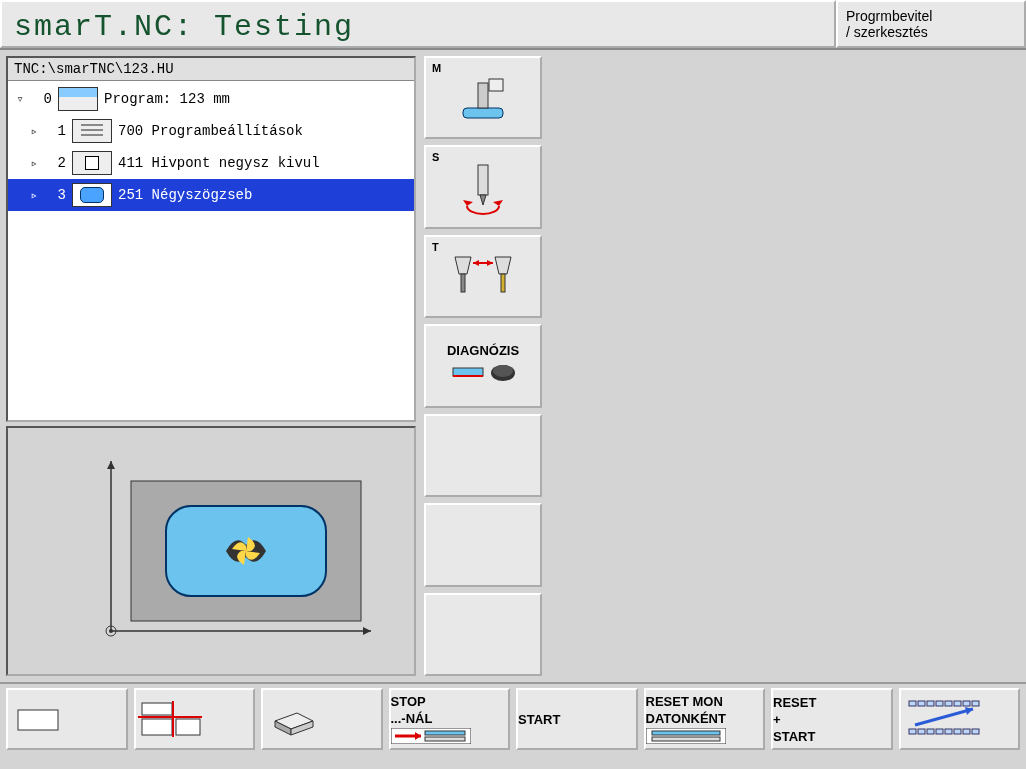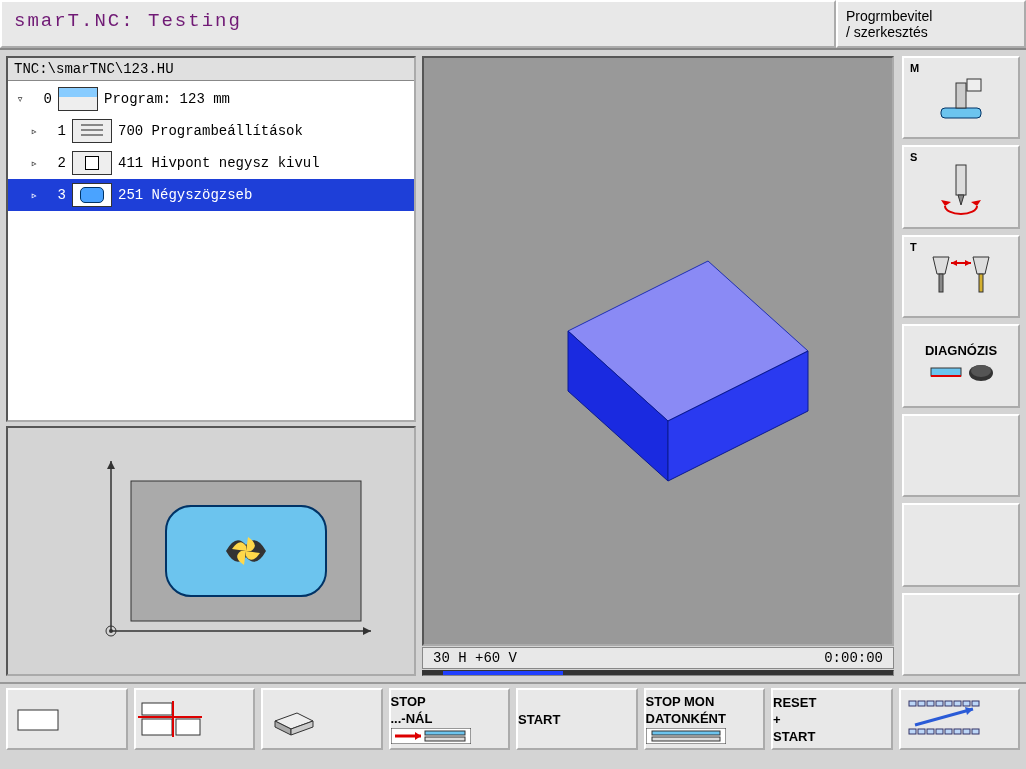--- a/index.html
+++ b/index.html
@@ -14,23 +14,23 @@
   .header {
     display: flex;
     height: 50px;
     border-bottom: 2px solid #888;
   }
   .title-bar {
     flex: 1;
     background: #e8e8e8;
     border: 2px outset #fff;
     padding: 8px 12px;
-    font-size: 19px;
+    font-size: 30px;
     letter-spacing: 2px;
-    color: #701a75;
+    color: #14532d;
   }
   .mode-box {
     width: 190px;
     background: #e8e8e8;
     border: 2px outset #fff;
     padding: 4px 8px;
     font-size: 14px;
     font-family: Arial, sans-serif;
     display: flex;
     flex-direction: column;
@@ -264,36 +264,20 @@
           <path d="M-20 0 Q-10 -18 0 -6 Q10 -18 20 0 Q10 18 0 6 Q-10 18 -20 0 Z" fill="#333"></path>
           <path d="M-14 -2 Q-6 -14 0 -5 L0 0 Z" fill="#ffd84a"></path>
           <path d="M14 2 Q6 14 0 5 L0 0 Z" fill="#ffd84a"></path>
           <path d="M-2 14 Q-14 6 -5 0 L0 0 Z" fill="#ffd84a"></path>
           <path d="M2 -14 Q14 -6 5 0 L0 0 Z" fill="#ffd84a"></path>
         </g>
       </svg>
     </div>
   </div>
 
-  <div class="center-col">
-    <div class="viewport">
-      <svg width="360" height="420">
-        <polygon points="90,190 230,120 330,210 190,280" fill="#8a8af5" stroke="#2030b0"></polygon>
-        <polygon points="90,190 190,280 190,340 90,250" fill="#1a2ae0" stroke="#0a1a90"></polygon>
-        <polygon points="190,280 330,210 330,270 190,340" fill="#2a3af0" stroke="#0a1a90"></polygon>
-      </svg>
-    </div>
-    <div class="status-bar">
-      <span>30 H +60 V</span>
-      <span>0:00:00</span>
-    </div>
-    <div class="progress">
-      <div class="progress-fill"></div>
-    </div>
-  </div>
 
   <div class="right-col">
     <div class="side-btn">
       <span class="lbl">M</span>
       <svg width="60" height="50">
         <rect x="10" y="35" width="40" height="10" rx="4" fill="#6cc4ee" stroke="#036"></rect>
         <rect x="25" y="10" width="10" height="25" fill="#ccc" stroke="#333"></rect>
         <rect x="36" y="6" width="14" height="12" fill="#eee" stroke="#333"></rect>
       </svg>
     </div>
@@ -364,21 +348,21 @@
       <line x1="4" y1="8" x2="30" y2="8" stroke="#d00" stroke-width="3"></line>
       <polygon points="30,8 24,4 24,12" fill="#d00"></polygon>
       <rect x="34" y="3" width="40" height="4" fill="#6cc4ee" stroke="#333"></rect>
       <rect x="34" y="9" width="40" height="4" fill="#ddd" stroke="#333"></rect>
     </svg>
   </div>
   <div class="bot-btn">
     <span>START</span>
   </div>
   <div class="bot-btn">
-    <span>STOP MON</span>
+    <span>RESET MON</span>
     <span>DATONKÉNT</span>
     <svg width="80" height="16">
       <rect x="0" y="0" width="80" height="16" fill="#fff" stroke="#333"></rect>
       <rect x="6" y="3" width="68" height="4" fill="#6cc4ee" stroke="#333"></rect>
       <rect x="6" y="9" width="68" height="4" fill="#ddd" stroke="#333"></rect>
     </svg>
   </div>
   <div class="bot-btn">
     <span>RESET</span>
     <span>+</span>

